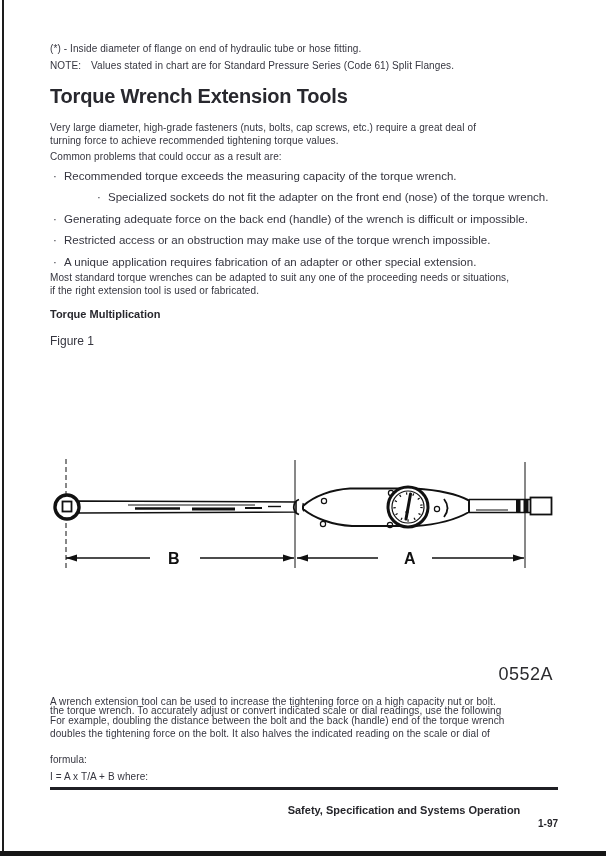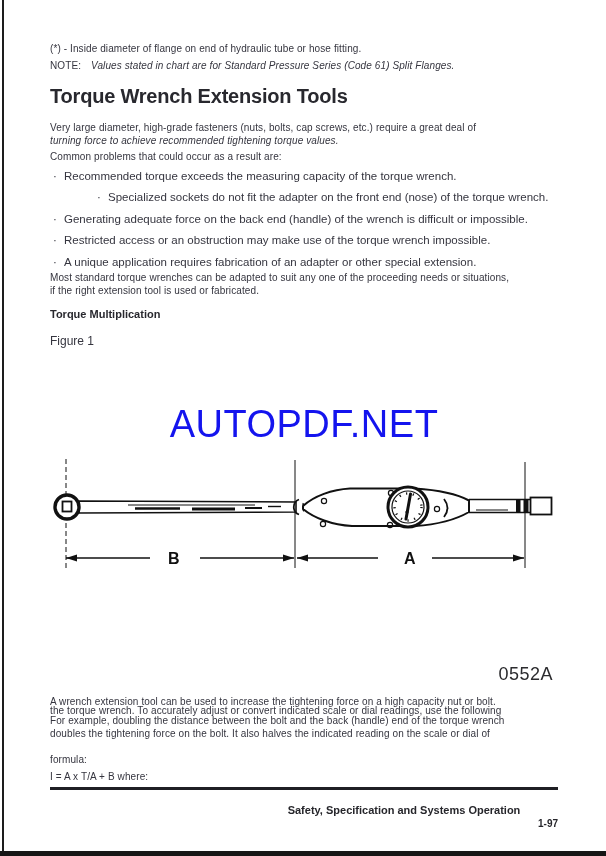--- a/index.html
+++ b/index.html
@@ -8,26 +8,26 @@
     font-family:"Liberation Sans", sans-serif; color:#35353f; overflow:hidden;
   }
   .t { position:absolute; white-space:nowrap; }
   .bodytxt { font-size:10px; line-height:13px; letter-spacing:0.1px; }
   .edge-left   { position:absolute; left:2px; top:0; width:2px; height:856px; background:#1d1d1d; }
   .edge-bottom { position:absolute; left:0; top:851px; width:606px; height:5px; background:#161616; }
 
   .note1 { left:50px; top:42px; }
   .note2 { left:50px; top:59px; }
   .note2 .nlabel { margin-right:10px; }
-  .note2 .nital  { font-style:italic; }
+  .note2 .nital  { }
 
   .h1 { left:50px; top:85px; font-size:20px; font-weight:bold; color:#28282e; letter-spacing:-0.2px; }
 
   .intro-l1 { left:50px; top:121px; }
-  .intro-l2 { left:50px; top:134px;font-style:italic; }
+  .intro-l2 { left:50px; top:134px; }
   .lead     { left:50px; top:150px; }
 
   .bullet { left:53px; font-size:11.5px; line-height:13px; }
   .bullet .dot { display:inline-block; width:11px; color:#35353f; }
   .b0 { top:170px; } .b1 { top:191px;margin-left:44px; } .b2 { top:213px; } .b3 { top:234px; } .b4 { top:256px; }
 
   .adapt-l1 { left:50px; top:271px; }
   .adapt-l2 { left:50px; top:284px; }
 
   .h2  { left:50px; top:308px; font-size:11px; font-weight:bold; color:#28282e; }
@@ -79,21 +79,20 @@
   <div class="t bullet b2"><span class="dot">·</span><span>Generating adequate force on the back end (handle) of the wrench is difficult or impossible.</span></div>
   <div class="t bullet b3"><span class="dot">·</span><span>Restricted access or an obstruction may make use of the torque wrench impossible.</span></div>
   <div class="t bullet b4"><span class="dot">·</span><span>A unique application requires fabrication of an adapter or other special extension.</span></div>
 
   <div class="t bodytxt adapt-l1">Most standard torque wrenches can be adapted to suit any one of the proceeding needs or situations,</div>
   <div class="t bodytxt adapt-l2">if the right extension tool is used or fabricated.</div>
 
   <div class="t h2">Torque Multiplication</div>
   <div class="t fig">Figure 1</div>
 
-  <div class="t watermark">AUTOPDF.NET</div>
 
   <svg class="figsvg" width="525" height="130" viewBox="0 0 525 130">
     <g stroke="#111" fill="none">
 
       <g>
         <line x1="26" y1="11" x2="26" y2="120" stroke-width="1" stroke-dasharray="5 3"></line>
         <line x1="255" y1="12" x2="255" y2="120" stroke-width="1"></line>
         <line x1="485" y1="14" x2="485" y2="120" stroke-width="1"></line>
       </g>
 

